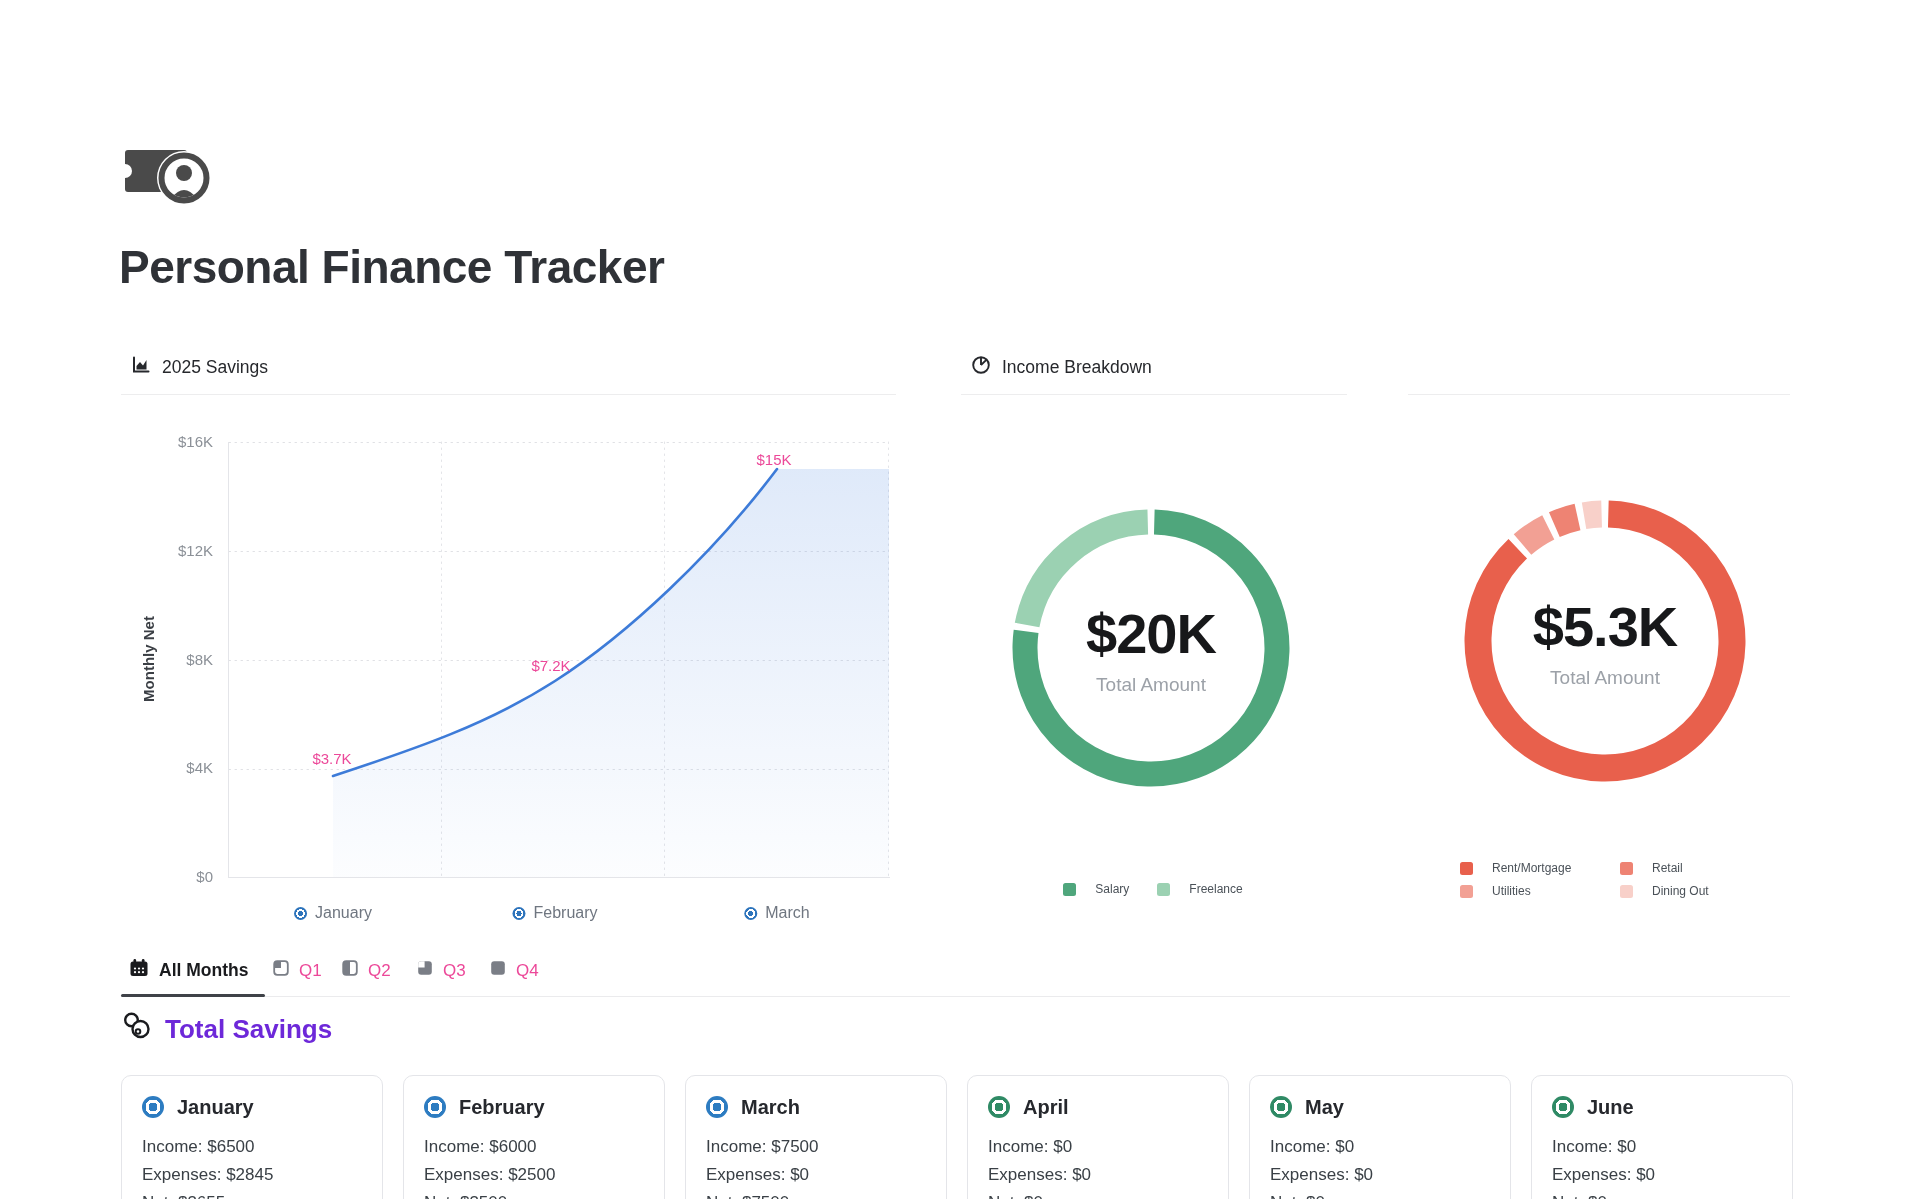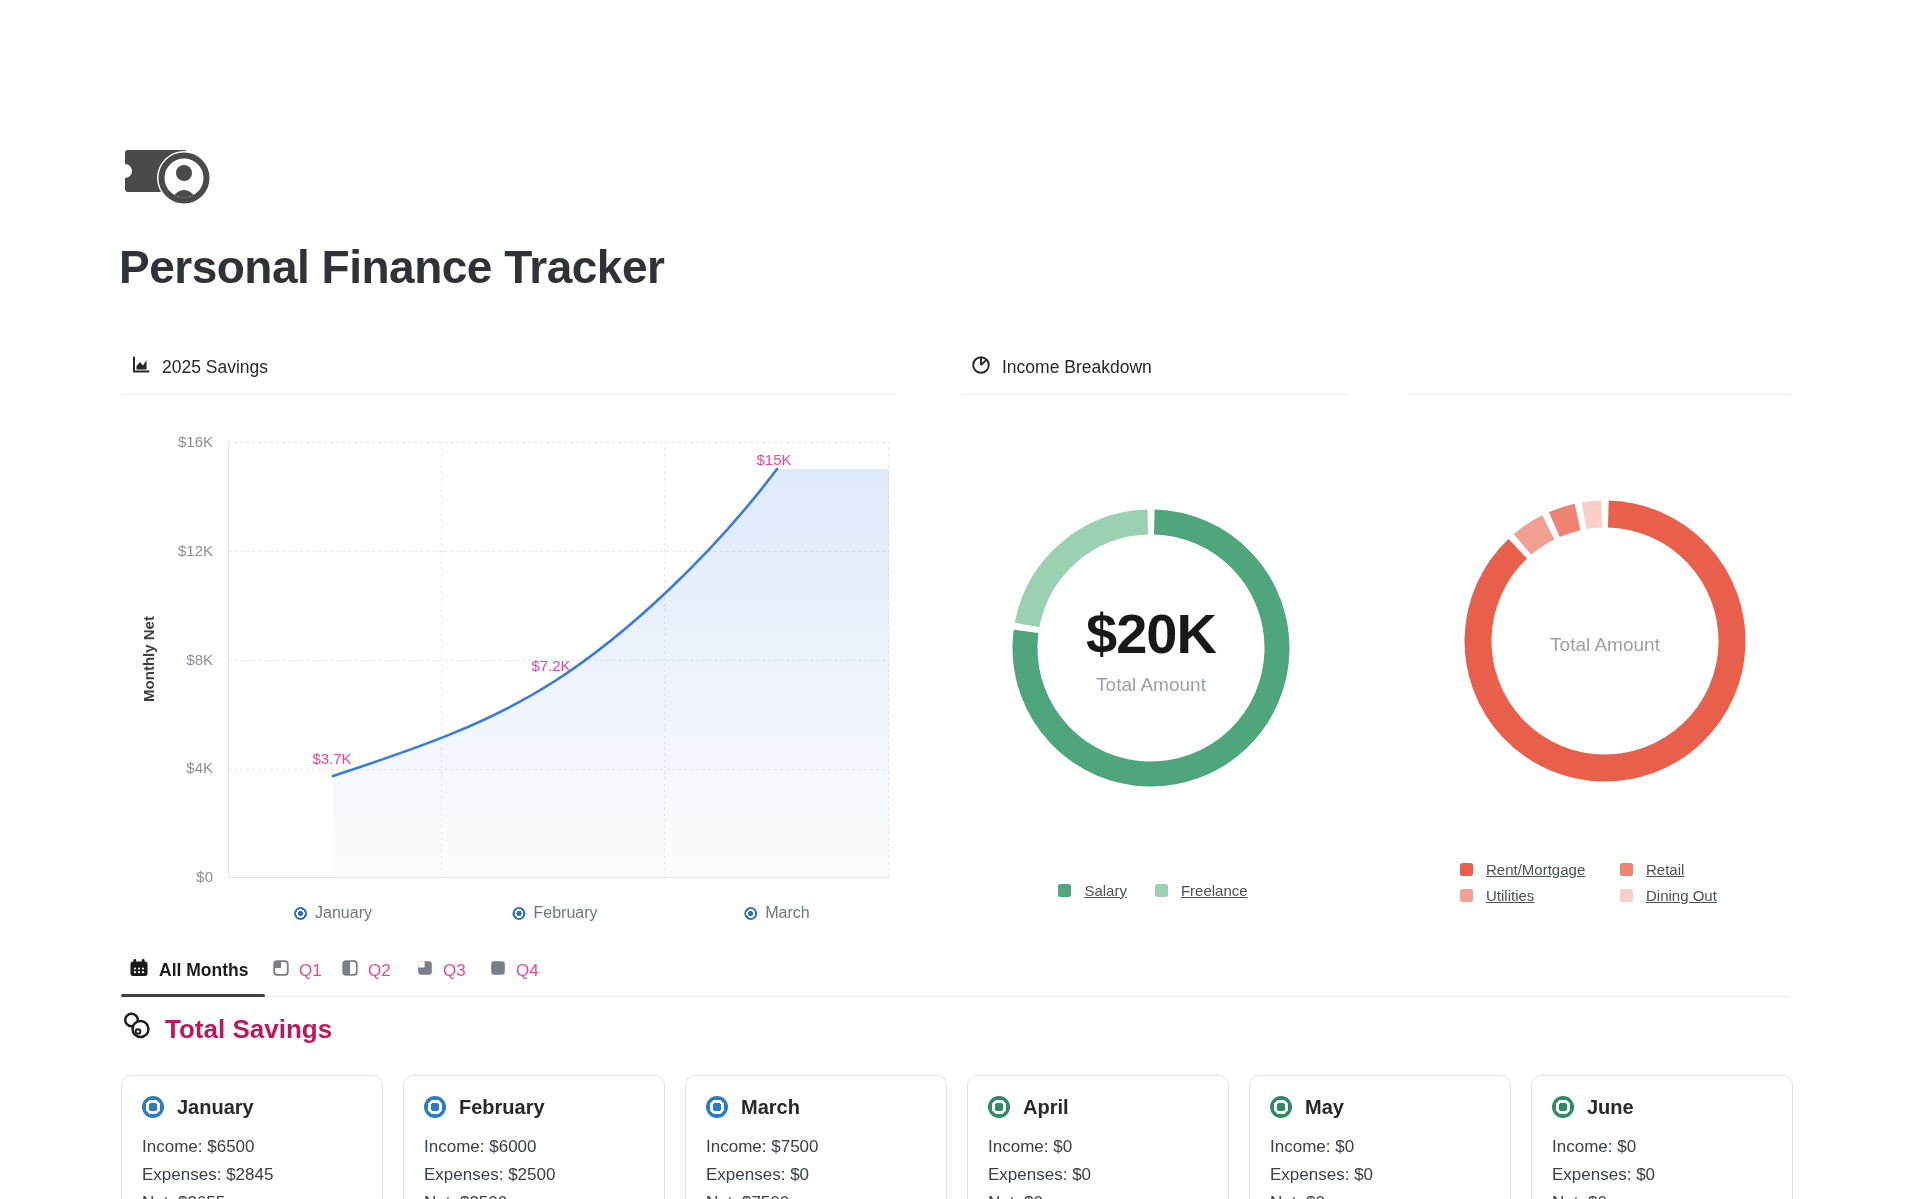--- a/index.html
+++ b/index.html
@@ -24,32 +24,32 @@
            font-size:16px; color:#6f7680; }
   .tickdot { width:13px; height:13px; border-radius:50%; flex:0 0 auto;
              background:radial-gradient(circle, var(--tick) 0 2.6px, #fff 2.6px 4.4px, var(--tick) 4.4px 6.5px); }
 
   
   .donut-box { width:284px; height:284px; }
   .donut-center { position:absolute; inset:0; display:flex; flex-direction:column;
                   align-items:center; justify-content:center; text-align:center; }
   .donut-total { font-size:56px; font-weight:600; color:#17181a; letter-spacing:-1px; }
   .donut-sub { margin-top:8px; font-size:19px; color:#9ca1a8; }
-  .legend-item { display:flex; align-items:center; gap:13px; font-size:15px; color:#4a5158; white-space:nowrap;text-decoration:underline; }
+  .legend-item { display:flex; align-items:center; gap:19px; font-size:12px; color:#4a5158; white-space:nowrap; }
   .legend-sq { width:13px; height:13px; border-radius:2.5px; flex:0 0 auto; }
   .inc-legend { left:1013px; top:882px; width:280px; display:flex; justify-content:center; gap:28px; }
 
   
   .tab { display:flex; align-items:center; gap:10px; font-size:17px; color:#ec4899; cursor:pointer; }
   .tab.active { font-size:17.5px; font-weight:700; color:#1a1b1e; }
   .tab-underline { left:121px; top:994px; width:144px; height:3px; background:#3f4248; border-radius:2px; z-index:2; }
   .tabs-rule { left:121px; top:996px; width:1669px; height:1px; background:#ebebed; }
 
   .ts-head { left:121px; top:1010px; display:flex; align-items:center; gap:12px;
-             font-size:26px; font-weight:700; color:#be185d; }
+             font-size:26px; font-weight:700; color:#6d28d9; }
 
   
   .card { top:1075px; width:262px; height:170px; background:#fff; border:1.5px solid #e4e5e9;
           border-radius:10px; padding:19px 20px; }
   .card-head { display:flex; align-items:center; gap:13px; height:24px; margin-bottom:19px;
                font-size:20px; font-weight:700; color:#26282d; }
   .mdot { width:22px; height:22px; border-radius:50%; flex:0 0 auto;
           background:radial-gradient(circle, var(--dot) 0 4.5px, #fff 4.5px 7.5px, var(--dot) 7.5px 11px); }
   .card-line { font-size:17px; line-height:17px; margin-bottom:11px; color:#3a4046; white-space:nowrap; }
 </style>
@@ -178,20 +178,21 @@
   </div>
 
   <div class="abs donut-box" style="left:1463px; top:499px;">
     <svg width="284" height="284" viewBox="0 0 284 284">
       <circle cx="142" cy="142" r="127" fill="none" stroke-width="27" stroke-dasharray="698.2 99.8" transform="rotate(-88.5 142 142)" stroke="#e8604c"></circle>
       <circle cx="142" cy="142" r="127" fill="none" stroke-width="27" stroke-dasharray="31 767" transform="rotate(229.5 142 142)" stroke="#f2a094"></circle>
       <circle cx="142" cy="142" r="127" fill="none" stroke-width="27" stroke-dasharray="24.4 773.6" transform="rotate(246.5 142 142)" stroke="#ee8373"></circle>
       <circle cx="142" cy="142" r="127" fill="none" stroke-width="27" stroke-dasharray="17.7 780.3" transform="rotate(260.5 142 142)" stroke="#f8d0c9"></circle>
     </svg>
     <div class="donut-center">
+      <div class="donut-total">$5.3K</div>
       <div class="donut-sub">Total Amount</div>
     </div>
   </div>
   <div class="abs" style="left:1460px; top:861px; display:grid; grid-template-columns:160px auto; row-gap:9px;">
     <div class="legend-item">
       <span class="legend-sq" style="background: rgb(232, 96, 76);"></span>
       <span>Rent/Mortgage</span>
     </div>
     <div class="legend-item">
       <span class="legend-sq" style="background: rgb(238, 131, 115);"></span>

